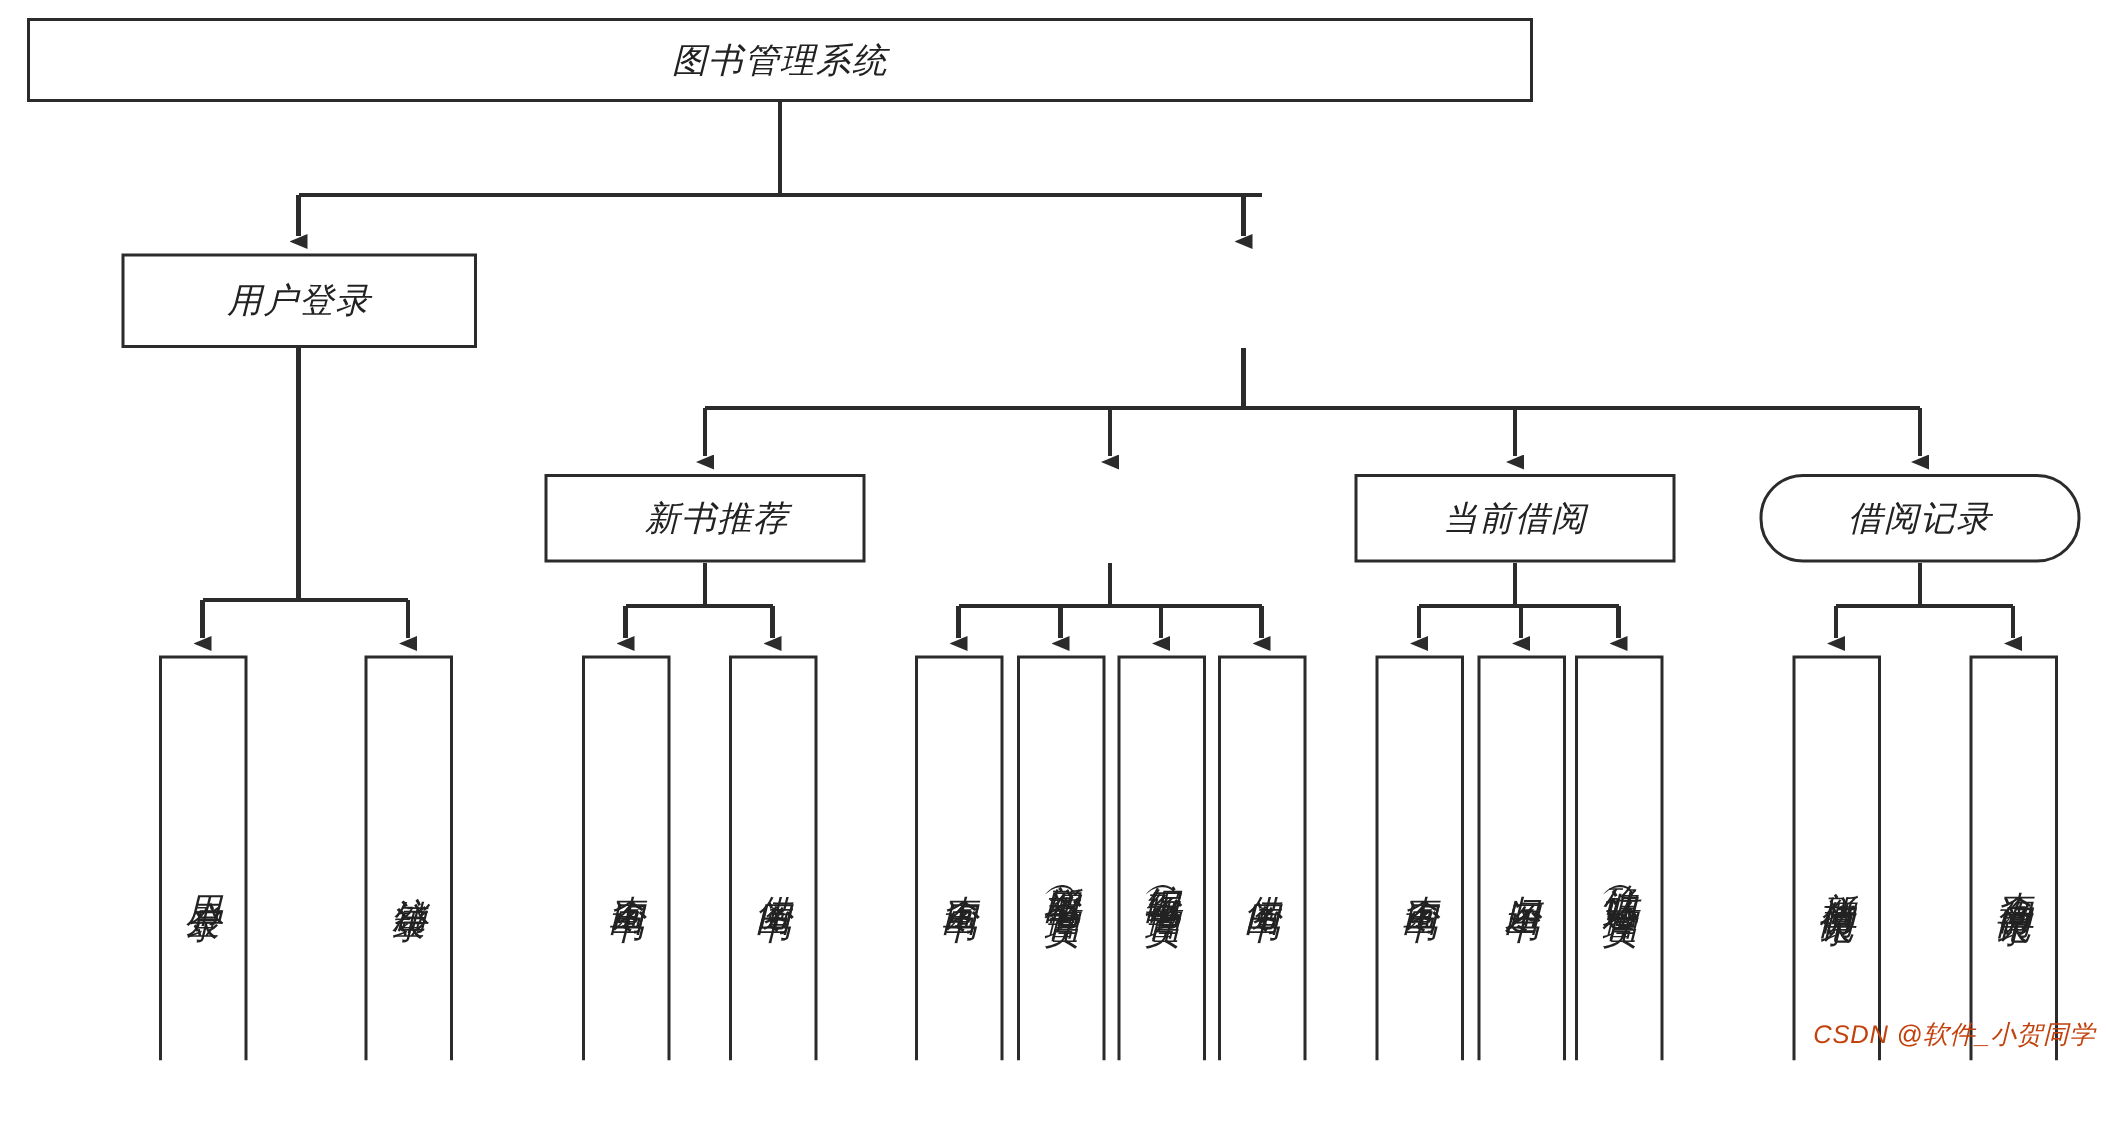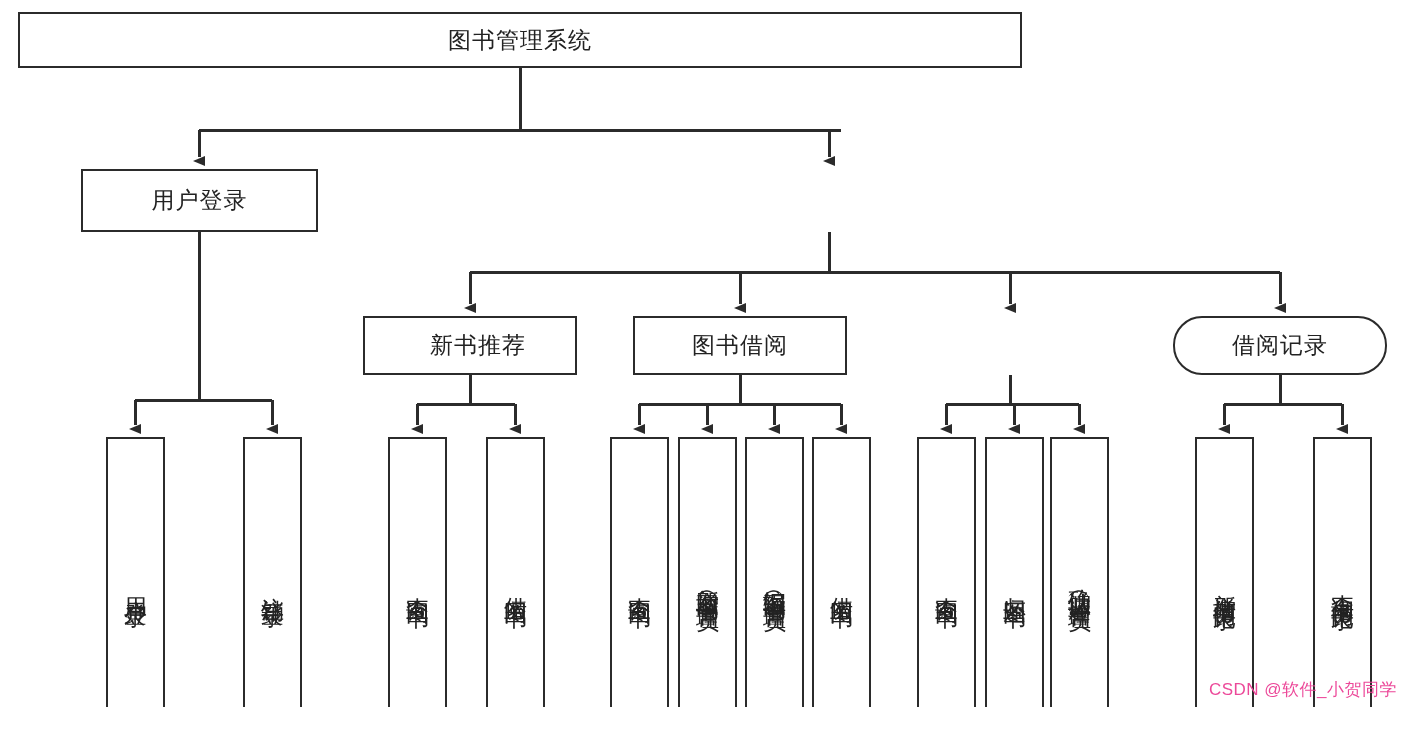--- a/index.html
+++ b/index.html
@@ -9,20 +9,21 @@
   }
   body {
     font-family: "Liberation Sans", "DejaVu Sans", sans-serif;
   }
   #canvas {
     position: relative;
     width: 1405px;
     height: 707px;
     background: #ffffff;
     overflow: hidden;
+    font-style: italic;
   }
   #wires {
     position: absolute;
     left: 0;
     top: 0;
     width: 1405px;
     height: 747px;
   }
   .node {
     position: absolute;
@@ -120,22 +121,22 @@
     <span class="label">图书管理系统</span>
   </div>
 
   <div class="node horiz" style="left: 81px; top: 169px; width: 237px; height: 63px; border-color: rgb(43, 43, 43); background: rgb(255, 255, 255); color: rgb(34, 34, 34);">
     <span class="label">用户登录</span>
   </div>
 
   <div class="node horiz" style="left: 363px; top: 316px; width: 214px; height: 59px; border-color: rgb(43, 43, 43); background: rgb(255, 255, 255); color: rgb(34, 34, 34); padding-left: 16px;">
     <span class="label">新书推荐</span>
   </div>
-  <div class="node horiz" style="left: 633px; top: 316px; width: 214px; height: 59px; border-color: rgb(43, 43, 43); background: rgb(255, 255, 255); color: rgb(34, 34, 34);">
-    <span class="label">图书借阅</span>
+  <div class="node horiz" style="left: 903px; top: 316px; width: 214px; height: 59px; border-color: rgb(43, 43, 43); background: rgb(255, 255, 255); color: rgb(34, 34, 34);">
+    <span class="label">当前借阅</span>
   </div>
   <div class="node horiz" style="left: 1173px; top: 316px; width: 214px; height: 59px; border-color: rgb(43, 43, 43); background: rgb(255, 255, 255); color: rgb(34, 34, 34); border-radius: 29px;">
     <span class="label">借阅记录</span>
   </div>
 
   <div class="node vert" style="left: 106px; top: 437px; width: 59px; height: 295px; border-color: rgb(43, 43, 43); background: rgb(255, 255, 255); color: rgb(34, 34, 34);">
     <span class="label">用户登录</span>
   </div>
   <div class="node vert" style="left: 243px; top: 437px; width: 59px; height: 295px; border-color: rgb(43, 43, 43); background: rgb(255, 255, 255); color: rgb(34, 34, 34);">
     <span class="label">注销登录</span>
@@ -167,15 +168,15 @@
   <div class="node vert" style="left: 1050px; top: 437px; width: 59px; height: 295px; border-color: rgb(43, 43, 43); background: rgb(255, 255, 255); color: rgb(34, 34, 34);">
     <span class="label">确认归还（管理员）</span>
   </div>
   <div class="node vert" style="left: 1195px; top: 437px; width: 59px; height: 295px; border-color: rgb(43, 43, 43); background: rgb(255, 255, 255); color: rgb(34, 34, 34);">
     <span class="label">新增借阅记录</span>
   </div>
   <div class="node vert" style="left: 1313px; top: 437px; width: 59px; height: 295px; border-color: rgb(43, 43, 43); background: rgb(255, 255, 255); color: rgb(34, 34, 34);">
     <span class="label">查询借阅记录</span>
   </div>
 
-  <div class="watermark" style="color: #ec4899;">CSDN @软件_小贺同学</div>
+  <div class="watermark" style="color: #c2410c;">CSDN @软件_小贺同学</div>
 
 </div>
 
 </body></html>

